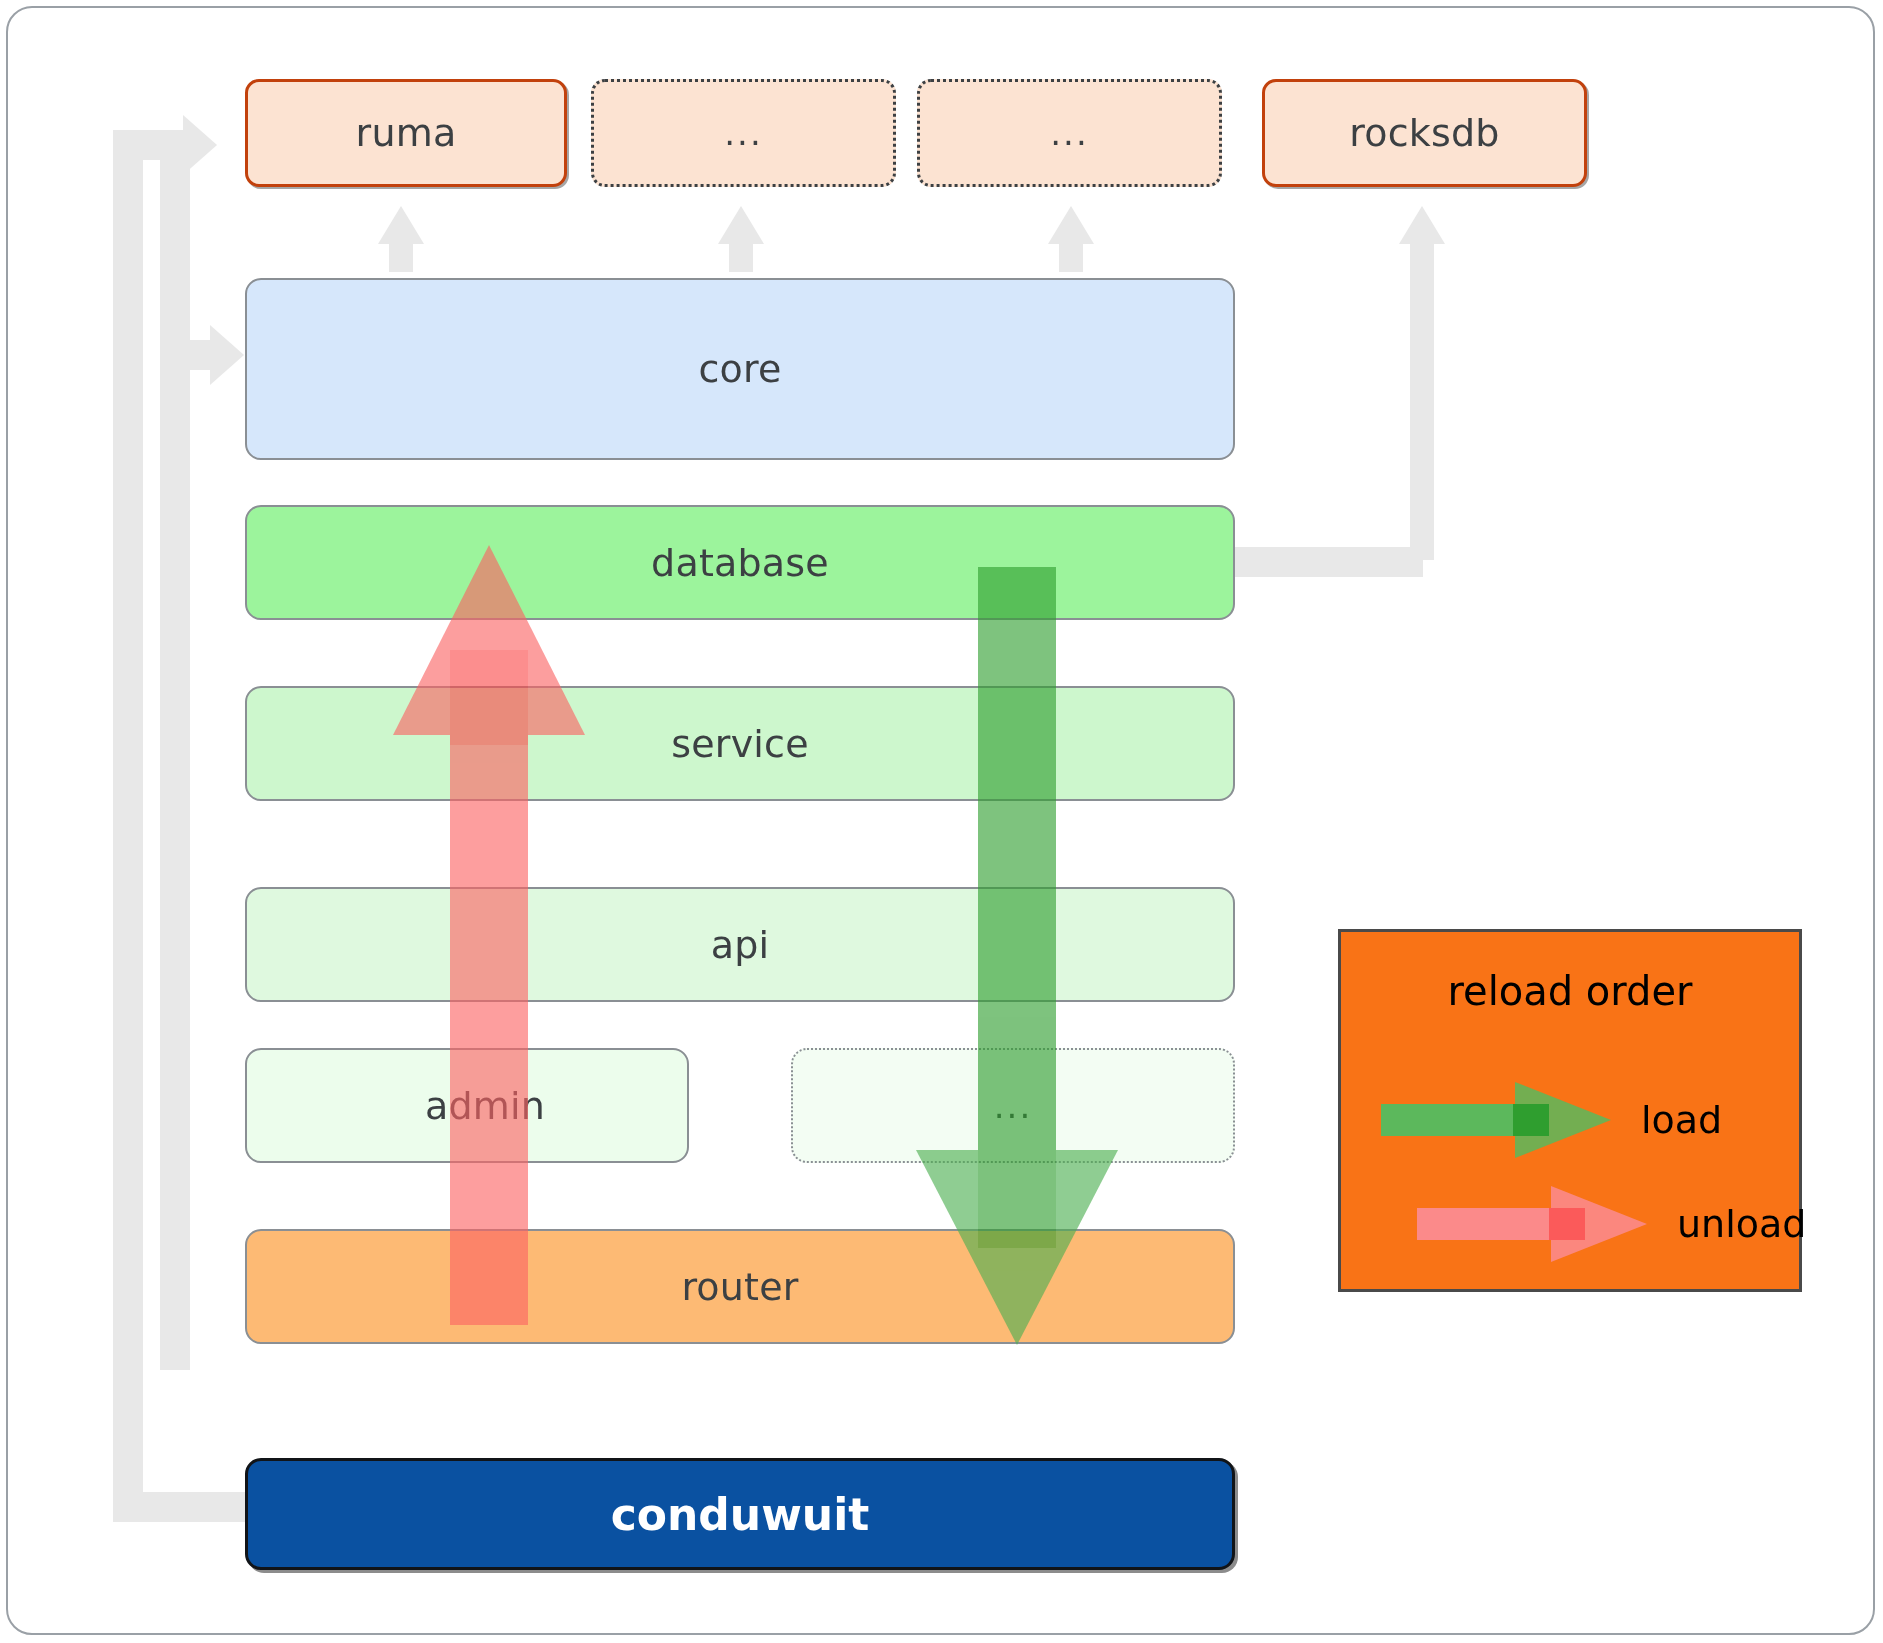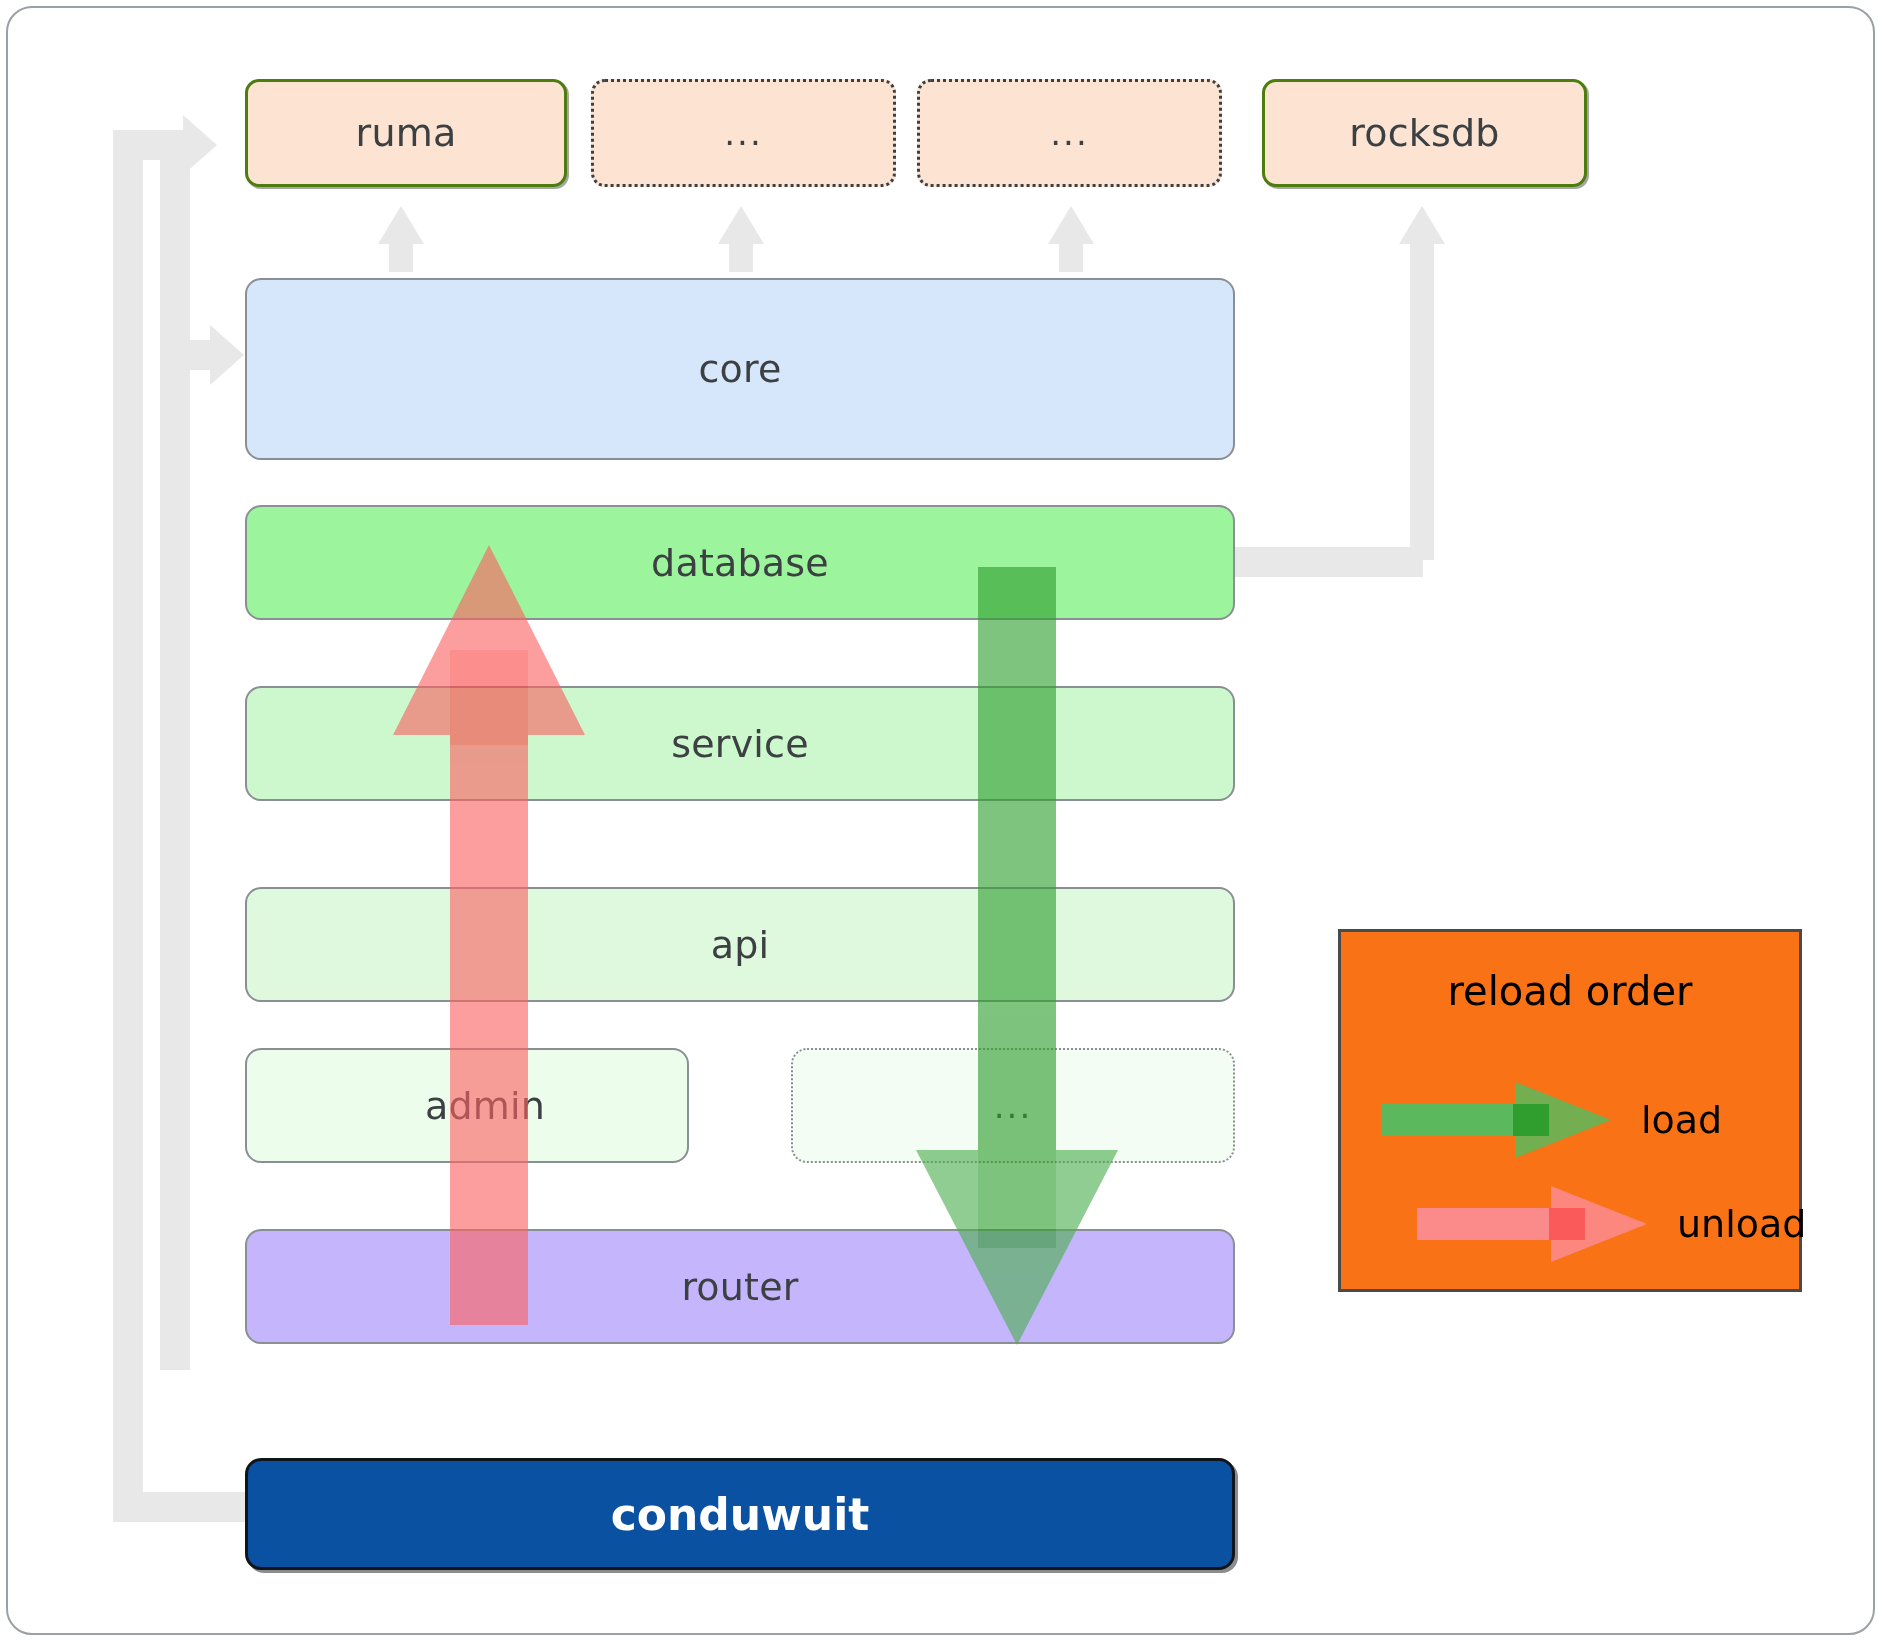--- a/index.html
+++ b/index.html
@@ -38,38 +38,38 @@
     letter-spacing: .2px;
   }
   .node .dots { font-size: 34px; letter-spacing: 2px; line-height: 1; }
 
   
   .dep {
     background: #fce3d2;
     height: 108px;
     top: 79px;
   }
-  .dep.solid  { border: 3px solid #4d7c0f; box-shadow: 2px 2px 0 rgba(0,0,0,.35); }
+  .dep.solid  { border: 3px solid #c2410c; box-shadow: 2px 2px 0 rgba(0,0,0,.35); }
   .dep.dotted { border: 3px dotted #3c4043; }
 
   
   .layer {
     left: 245px;
     width: 990px;
     border: 2px solid #8a8f94;
     border-radius: 16px;
   }
   .layer.core     { top: 266px;  height: 182px; background:#d6e7fb;margin-top:12px; }
   .layer.database { top: 505px;  height: 115px; background:#9cf49c; }
   .layer.service  { top: 686px;  height: 115px; background:#cdf7cd; }
   .layer.api      { top: 867px;  height: 115px; background:#dff9df;margin-top:20px; }
   .layer.admin    { top: 1048px; height: 115px; width: 444px; background:#ecfdec;padding-left:36px; }
   .layer.etc      { top: 1048px; height: 115px; left: 791px; width: 444px;
                     background:#f3fdf3; border: 2px dotted #8a8f94; }
-  .layer.router   { top: 1229px; height: 115px; background:#c4b5fd; }
+  .layer.router   { top: 1229px; height: 115px; background:#fdba74; }
 
   .appbox {
     position: absolute;
     left: 245px; top: 1458px;
     width: 990px; height: 112px;
     background: #0a51a1;
     border: 3px solid #111418;
     border-radius: 16px;
     box-shadow: 3px 3px 0 rgba(0,0,0,.45);
     display: flex; align-items: center; justify-content: center;

